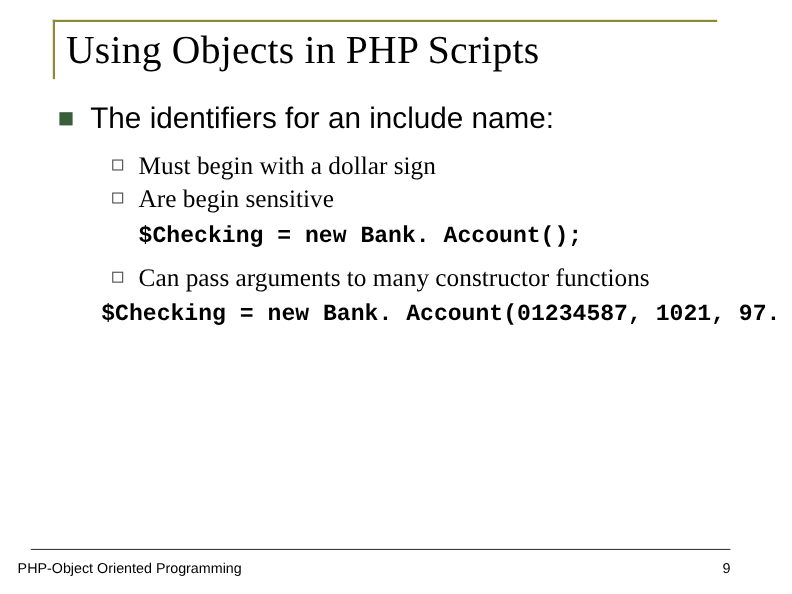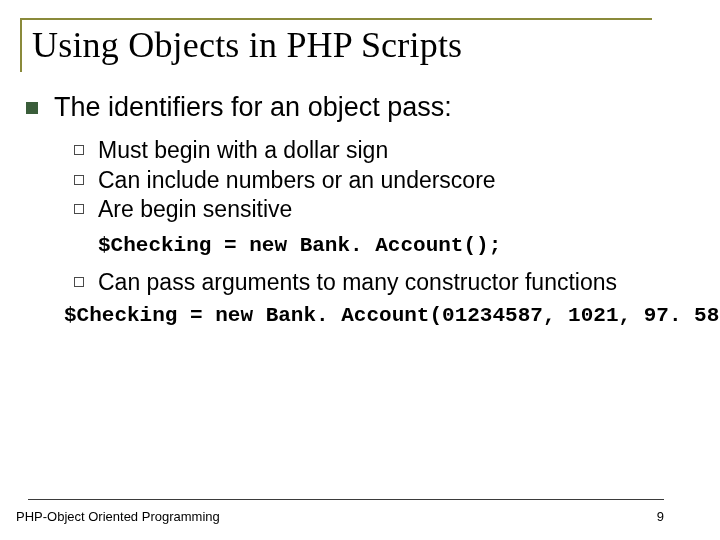--- a/index.html
+++ b/index.html
@@ -7,21 +7,21 @@
     width: 720px;
     height: 540px;
     background: #ffffff;
     font-family: "Times New Roman", Times, serif;
     position: relative;
     overflow: hidden;
   }
   .slide {
     width: 692px;
     height: 540px;
-    padding: 18px 40px 0 24px;
+    padding: 18px 40px 0 52px;
     position: relative;
   }
   .title-wrap {
     border-left: 2px solid #8a8a3a;
     border-top: 2px solid #8a8a3a;
     padding: 4px 0 6px 10px;
     margin-bottom: 20px;
     margin-left: -4px;
   }
   .title {
@@ -59,21 +59,21 @@
   }
   .bullet-hollow {
     width: 10px;
     height: 10px;
     border: 1.5px solid #4a4a4a;
     margin-top: 8px;
     margin-right: 14px;
     flex-shrink: 0;
   }
   .lvl2-text {
-    font-family: Liberation Sans, sans-serif;
+    font-family: Liberation Serif, serif;
     font-size: 23px;
     color: #000;
     line-height: 1.2;
   }
   .code {
     font-family: "Courier New", Courier, monospace;
     font-weight: bold;
     font-size: 21px;
     color: #000000;
     margin-left: 74px;
@@ -118,31 +118,27 @@
 <body>
 
 <div class="slide">
 
   <div class="title-wrap">
     <div class="title">Using Objects in PHP Scripts</div>
   </div>
 
   <div class="lvl1">
     <div class="bullet-sq"></div>
-    <div class="lvl1-text">The identifiers for an object pass:</div>
+    <div class="lvl1-text">The identifiers for an include name:</div>
   </div>
 
   <div class="lvl2-block">
     <div class="lvl2">
       <div class="bullet-hollow"></div>
       <div class="lvl2-text">Must begin with a dollar sign</div>
-    </div>
-    <div class="lvl2">
-      <div class="bullet-hollow"></div>
-      <div class="lvl2-text">Can include numbers or an underscore</div>
     </div>
     <div class="lvl2">
       <div class="bullet-hollow"></div>
       <div class="lvl2-text">Are begin sensitive</div>
     </div>
   </div>
 
   <div class="code">$Checking = new Bank. Account();</div>
 
   <div class="lvl2-block">

